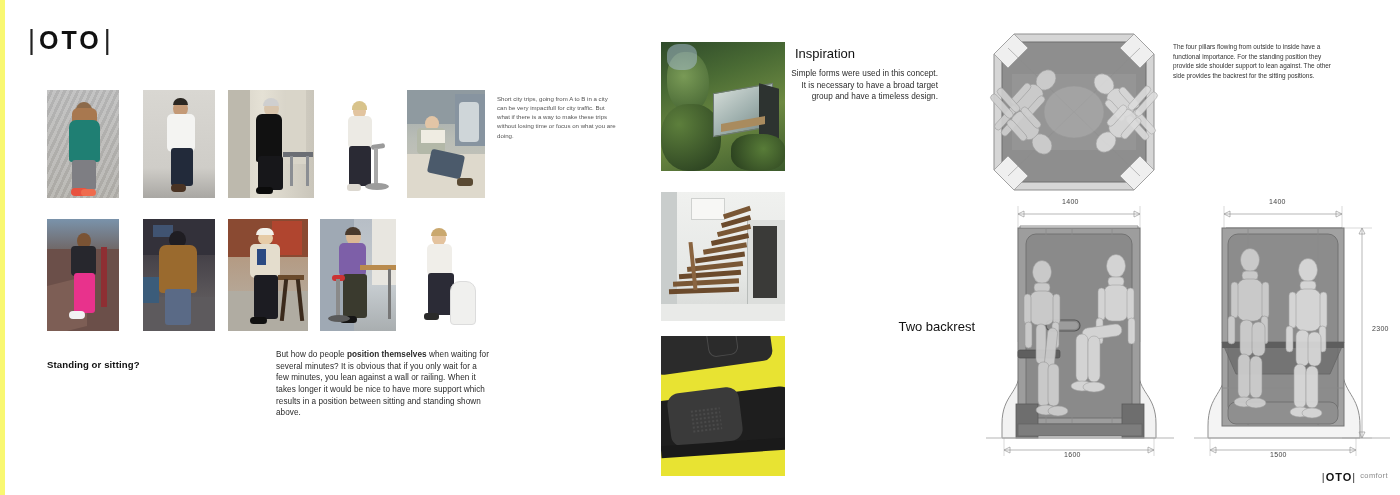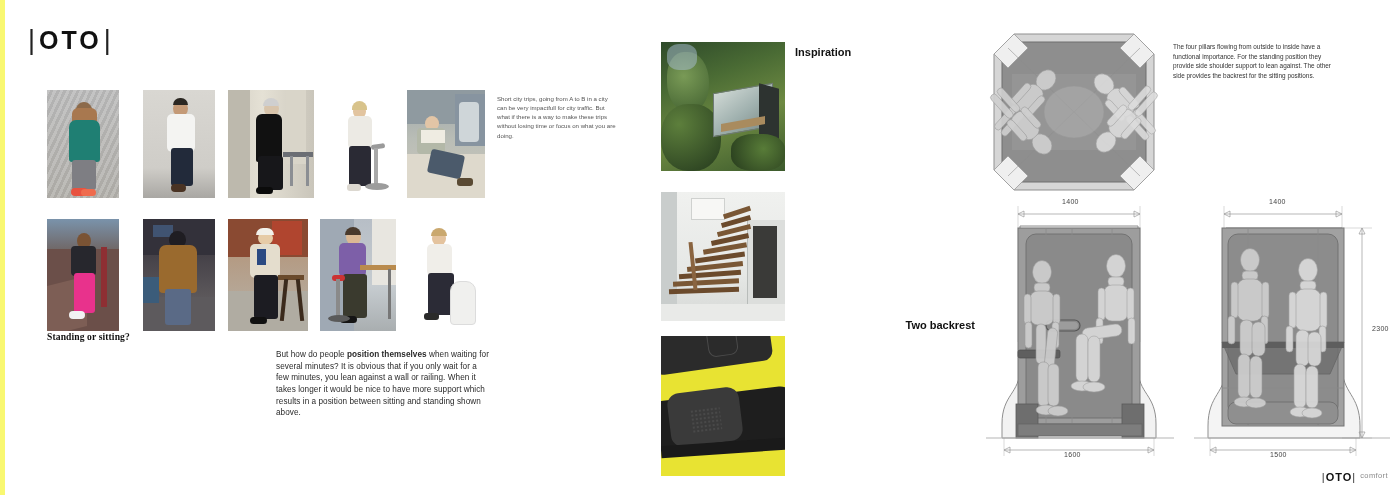--- a/index.html
+++ b/index.html
@@ -43,21 +43,21 @@
   .photo { position:absolute; overflow:hidden; background:#d8d8d8; }
   .photo .ph-inner { width:100%; height:100%; position:relative; }
 
   
   .body-txt {
     font-size:8.2px; line-height:1.42; color:#2a2a2a;
     letter-spacing:.05px;
   }
   .cap-txt { font-size:6.1px; line-height:1.5; color:#555; }
   .head-txt { font-size:9.6px; font-weight:700; color:#111; letter-spacing:.1px; }
-  .small-head { font-size:11px; font-weight:700; color:#111; }
+  .small-head { font-size:13px; font-weight:400; color:#111; }
   .tiny-txt { font-size:6.4px; line-height:1.5; color:#333; }
 
   .blk { position:absolute; }
   .ta-right { text-align:right; }
 
   
   .insp-img { position:absolute; overflow:hidden; }
 
   
   .tech { position:absolute; }
@@ -214,21 +214,21 @@
     <div class="ph-inner" style="background:#ffffff;">
       <div style="position:absolute;left:26px;top:12px;width:14px;height:15px;border-radius:50%;background:#e4c39e;"></div>
       <div style="position:absolute;left:25px;top:9px;width:16px;height:8px;border-radius:8px 8px 0 0;background:#caa86e;"></div>
       <div style="position:absolute;left:21px;top:25px;width:25px;height:32px;background:#f0eee9;border-radius:5px;"></div>
       <div style="position:absolute;left:22px;top:54px;width:26px;height:42px;background:#2b2b36;border-radius:3px;"></div>
       <div style="position:absolute;left:18px;top:94px;width:15px;height:7px;background:#2a2a2a;border-radius:3px;"></div>
       <div style="position:absolute;left:44px;top:62px;width:26px;height:44px;background:#f0f0ee;border-radius:10px 10px 4px 4px;border:1px solid #dcdcdc;"></div>
     </div>
   </div>
 
-  <div class="blk head-txt" style="left:47px;top:331px;width:240px;font-family:Liberation Serif, serif;">Standing or sitting?</div>
+  <div class="blk head-txt" style="left:47px;top:359px;width:240px;">Standing or sitting?</div>
 
   <div class="blk body-txt" style="left:276px;top:349px;width:216px;">
     <span>But how do people </span><b>position themselves</b><span> when waiting for several minutes? It is obvious that if you only wait for a few minutes, you lean against a wall or railing. When it takes longer it would be nice to have more support which results in a position between sitting and standing shown above.</span>
   </div>
 
   <div class="insp-img" style="left:661px;top:42px;width:124px;height:129px;">
     <div style="width:100%;height:100%;background:linear-gradient(160deg,#2e4a2a 0%,#4a6b34 30%,#6e8a42 60%,#3c5a2c 100%);position:relative;overflow:hidden;">
       <div style="position:absolute;left:6px;top:10px;width:42px;height:60px;background:radial-gradient(circle at 40% 40%,#7fa05a,#3d5c2e);border-radius:40% 50% 45% 50%;opacity:.9;"></div>
       <div style="position:absolute;left:0;top:62px;width:60px;height:67px;background:radial-gradient(circle at 30% 30%,#5d7f3c,#24391d);border-radius:45%;"></div>
       <div style="position:absolute;left:52px;top:46px;width:60px;height:44px;background:linear-gradient(150deg,#cfd8d4 0%,#9fb0ae 55%,#7d8c88 100%);transform:skewY(-10deg);border:1px solid #6f7a76;"></div>
@@ -267,20 +267,21 @@
       <div style="position:absolute;left:-16px;top:58px;width:150px;height:60px;background:#1e1e1e;border-radius:12px;transform:rotate(-7deg);"></div>
       <div style="position:absolute;left:8px;top:54px;width:72px;height:54px;background:#3a3a3a;border-radius:12px;transform:rotate(-7deg);"></div>
       <div style="position:absolute;left:30px;top:72px;width:30px;height:24px;background:
           radial-gradient(circle,#5a5a5a 0.6px, transparent 0.8px) 0 0/4px 4px;transform:rotate(-7deg);"></div>
       <div style="position:absolute;left:0;top:112px;width:124px;height:28px;background:#e8e332;"></div>
       <div style="position:absolute;left:0;top:106px;width:124px;height:12px;background:#1a1a1a;transform:rotate(-4deg);"></div>
     </div>
   </div>
 
   <div class="blk small-head" style="left:795px;top:46px;width:160px;">Inspiration</div>
+  <div class="blk body-txt ta-right" style="left:790px;top:68px;width:148px;">Simple forms were used in this concept. It is necessary to have a broad target group and have a timeless design.</div>
 
   <div class="tech" style="left:988px;top:28px;">
     <svg width="172" height="168" viewBox="0 0 172 168">
 
       <polygon points="26,6 146,6 166,26 166,142 146,162 26,162 6,142 6,26" fill="#d6d6d6" stroke="#8f8f8f" stroke-width="1"></polygon>
       <polygon points="32,14 140,14 158,32 158,136 140,154 32,154 14,136 14,32" fill="#8e8e8e" stroke="#6f6f6f" stroke-width="1"></polygon>
 
       <polygon points="6,26 26,6 40,20 20,40" fill="#efefef" stroke="#9a9a9a" stroke-width=".8"></polygon>
       <polygon points="146,6 166,26 152,40 132,20" fill="#efefef" stroke="#9a9a9a" stroke-width=".8"></polygon>
       <polygon points="166,142 146,162 132,148 152,128" fill="#efefef" stroke="#9a9a9a" stroke-width=".8"></polygon>

